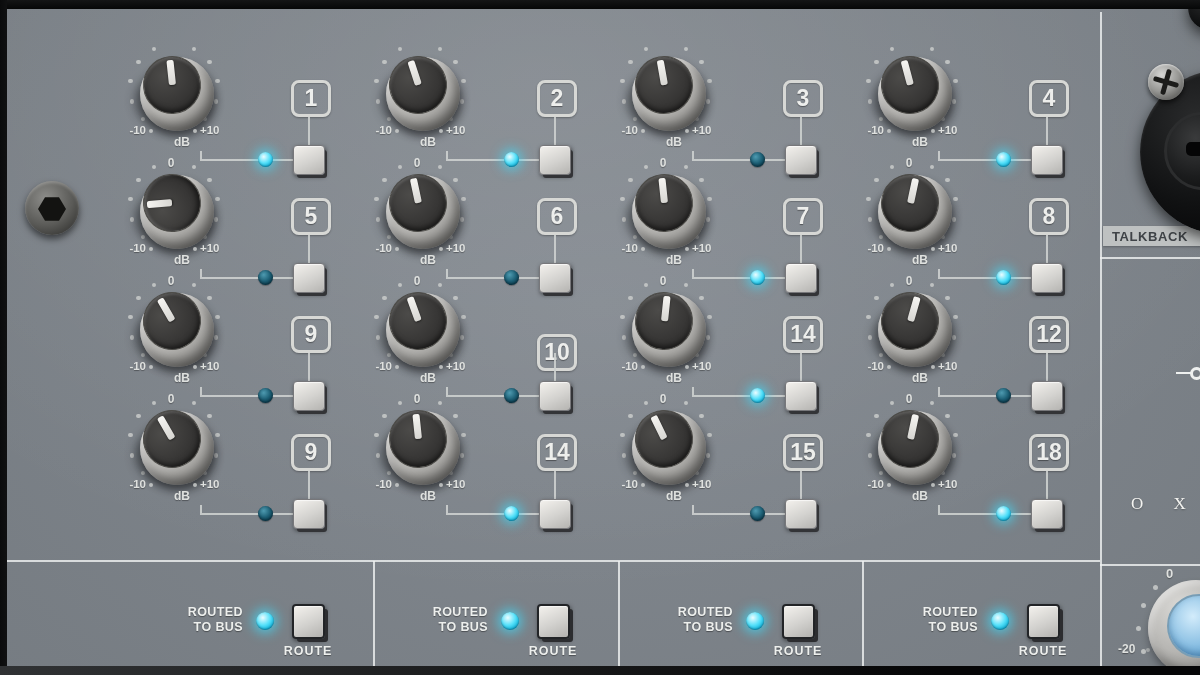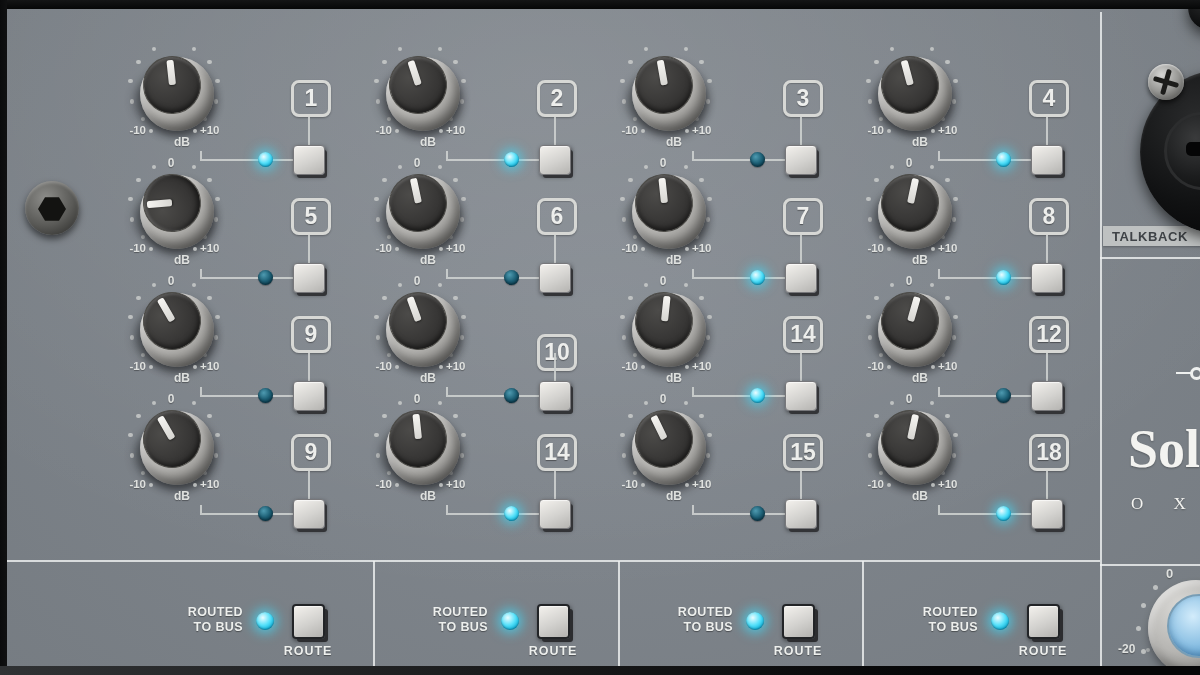--- a/index.html
+++ b/index.html
@@ -533,21 +533,20 @@
       <div class="abs route-label" style="left:748px;top:644px;width:100px;text-align:center;letter-spacing:1px">ROUTE</div>
       <div class="abs route-label" style="left:883px;top:605px;width:95px;text-align:right">ROUTED<br>TO BUS</div>
       <div class="abs led on" style="left:991px;top:612px;width:18px;height:18px"></div>
       <div class="abs route-btn" style="left:1027px;top:604px"></div>
       <div class="abs route-label" style="left:993px;top:644px;width:100px;text-align:center;letter-spacing:1px">ROUTE</div>
     </div>
 
   <div class="abs tag" style="left:1103px;top:226px;width:110px;">TALKBACK</div>
   <div class="abs crosshair-line" style="left:1176px;top:372px;width:17px;"></div>
   <div class="abs crosshair-ring" style="left:1190px;top:367px;"></div>
-  <div class="abs brand" style="left:1128px;top:418px;font-size:54px;">Sol</div>
   <div class="abs brand" style="left:1131px;top:494px;font-size:17px;letter-spacing:13px;font-weight:400;">O X</div>
 
   <div class="abs scale-text" style="left:1166px;top:566px;font-size:13px;">0</div>
   <div class="abs scale-text" style="left:1118px;top:642px;font-size:12px;">-20</div>
   <div class="abs scale-text" style="left:1164px;top:652px;font-size:13px;">dB</div>
   <div class="abs tickdot" style="left:1153px;top:585px;width:5px;height:5px;"></div>
   <div class="abs tickdot" style="left:1141px;top:603px;width:5px;height:5px;"></div>
   <div class="abs tickdot" style="left:1136px;top:626px;width:5px;height:5px;"></div>
   <div class="abs tickdot" style="left:1141px;top:649px;width:5px;height:5px;"></div>
   <div class="abs tickdot" style="left:1146px;top:648px;width:4px;height:4px;opacity:.6"></div>

